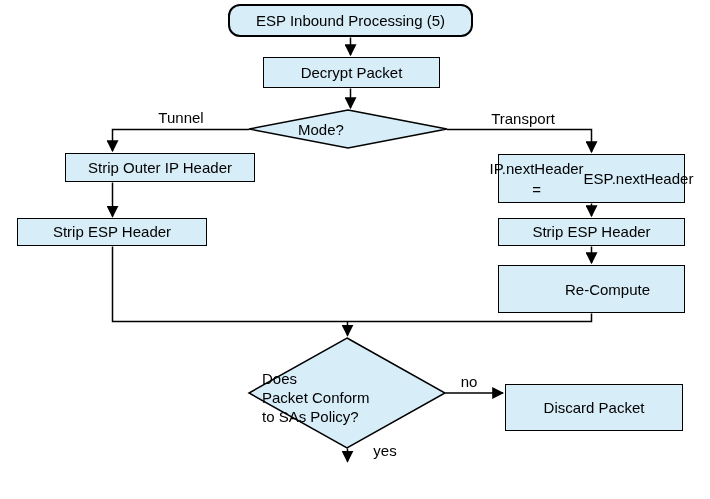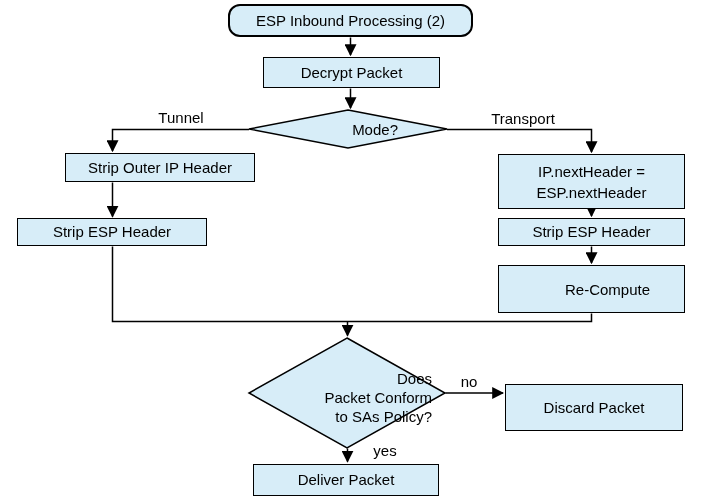--- a/index.html
+++ b/index.html
@@ -17,21 +17,21 @@
     box-sizing:border-box;
     background:#d7edf8;
     border:1.5px solid #000;
     display:flex;align-items:center;justify-content:center;
     text-align:center;
     line-height:20px;
   }
   .node.rounded{border-radius:12px;border-width:2px;}
   .overlay{
     position:absolute;
-    display:flex;flex-direction:column;align-items:flex-end;justify-content:center;
+    display:flex;flex-direction:column;align-items:flex-start;justify-content:center;
     text-align:center;
     line-height:19px;
   }
   .edge-label{
     position:absolute;
     text-align:center;
     line-height:17px;
     background:transparent;
   }
 </style>
@@ -57,55 +57,52 @@
     <path d="M112.5 182.5 V216.5" fill="none" stroke="#000" stroke-width="1.5" marker-end="url(#arrow)"></path>
     <path d="M591.5 203.5 V216" fill="none" stroke="#000" stroke-width="1.5" marker-end="url(#arrow)"></path>
     <path d="M591.5 246.5 V263" fill="none" stroke="#000" stroke-width="1.5" marker-end="url(#arrow)"></path>
     <path d="M112.5 246.5 V321.5 H591.5 V313.5" fill="none" stroke="#000" stroke-width="1.5"></path>
     <path d="M347.5 321.5 V335.5" fill="none" stroke="#000" stroke-width="1.5" marker-end="url(#arrow)"></path>
     <path d="M445.5 393 H503" fill="none" stroke="#000" stroke-width="1.5" marker-end="url(#arrow)"></path>
     <path d="M347.5 448.5 V461.5" fill="none" stroke="#000" stroke-width="1.5" marker-end="url(#arrow)"></path>
   </svg>
 
   <div class="node rounded" style="left:228px;top:4px;width:245px;height:33px;">
-    <span>ESP Inbound Processing (2)</span>
+    <span>ESP Inbound Processing (5)</span>
   </div>
 
   <div class="node" style="left:263px;top:57px;width:177px;height:31px;">
     <span>Decrypt Packet</span>
   </div>
 
   <div class="node" style="left:17px;top:153px;width:190px;height:29px;margin-left:48px;">
     <span>Strip Outer IP Header</span>
   </div>
 
   <div class="node" style="left:17px;top:218px;width:190px;height:28px;">
     <span>Strip ESP Header</span>
   </div>
 
-  <div class="node" style="left:498px;top:154px;width:187px;height:55px;flex-direction:column;line-height:21px;">
+  <div class="node" style="left:498px;top:154px;width:187px;height:49px;flex-direction:row;line-height:21px;">
     <span>IP.nextHeader =</span>
     <span>ESP.nextHeader</span>
   </div>
 
   <div class="node" style="left:498px;top:218px;width:187px;height:28px;">
     <span>Strip ESP Header</span>
   </div>
 
   <div class="node" style="left:498px;top:265px;width:187px;height:48px;flex-direction:column;line-height:21px;padding-left:32px;">
     <span>Re-Compute</span>
   </div>
 
   <div class="node" style="left:505px;top:384px;width:178px;height:47px;">
     <span>Discard Packet</span>
   </div>
 
-  <div class="node" style="left:253px;top:464px;width:186px;height:32px;">
-    <span>Deliver Packet</span>
-  </div>
 
   <div class="overlay" style="left:298px;top:119px;width:100px;height:20px;">
     <span>Mode?</span>
   </div>
 
   <div class="overlay" style="left:262px;top:368px;width:170px;height:58px;">
     <span>Does</span>
     <span>Packet Conform</span>
     <span>to SAs Policy?</span>
   </div>

